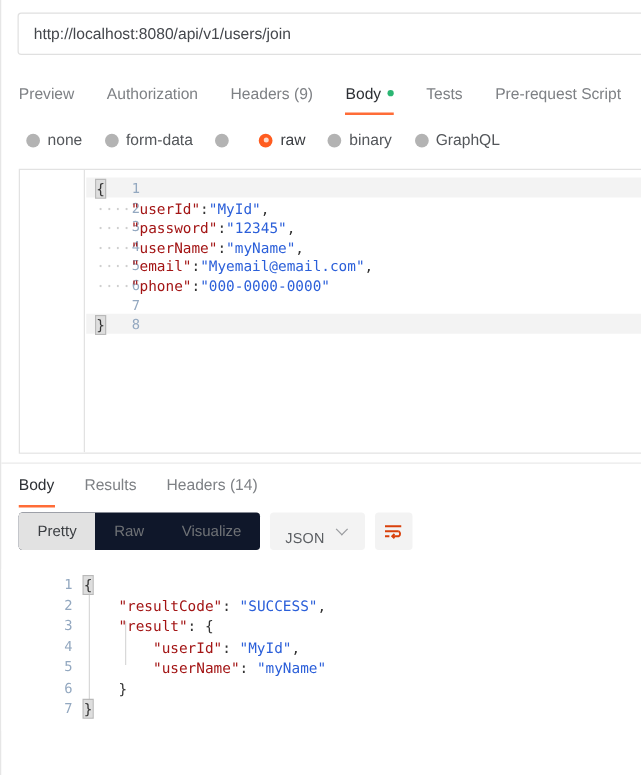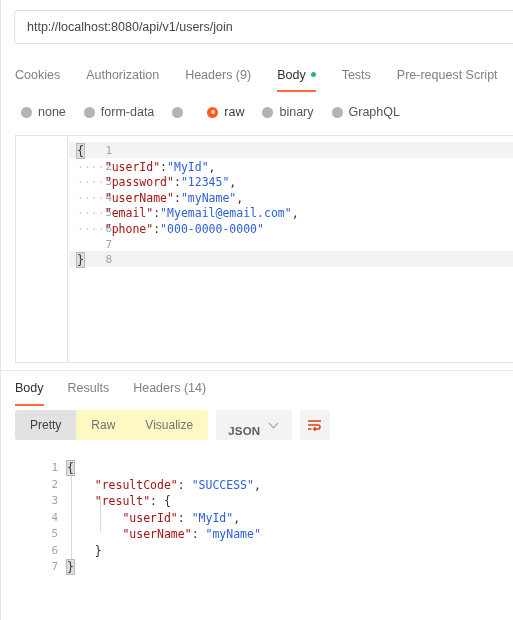--- a/index.html
+++ b/index.html
@@ -167,34 +167,34 @@
     bottom: -4px; height: 2px; background: #ff6c37;
   }
 
   
   .res-toolbar {
     position: absolute; left: 14px; top: 410px;
     display: flex; align-items: center; gap: 8px;
   }
   .segmented {
     display: flex; align-items: center;
-    background: #fef9c3; border-radius: 3px; height: 30px;
+    background: #0f172a; border-radius: 3px; height: 30px;
     overflow: hidden;
   }
   .seg {
     font-size: 12px; color: #6f7276; cursor: pointer;
     padding: 0 15px; height: 30px; line-height: 30px;
   }
   .seg.active { background: #e2e2e2; color: #3b3e42; }
   .fmt-select {
     display: flex; align-items: center; gap: 10px;
     background: #f3f3f3; border-radius: 3px;
     height: 30px; padding: 0 12px; cursor: pointer;
   }
-  .fmt-label { font-size: 11.5px; color: #5b5e62; font-weight: bold; letter-spacing:.2px;margin-top:12px;}
+  .fmt-label { font-size: 11.5px; color: #5b5e62; font-weight: normal; letter-spacing:.2px;margin-top:12px;}
   .wrap-btn {
     width: 30px; height: 30px; background: #f3f3f3; border-radius: 3px;
     display: flex; align-items: center; justify-content: center; cursor: pointer;
   }
 
   
   .res-editor {
     position: absolute; left: 0px; top: 455px;
     width: 513px; height: 130px;
     background: #ffffff; overflow: hidden;
@@ -206,21 +206,21 @@
 </head>
 <body>
 
 <div id="app">
 
   <div class="urlbar">
     <input class="url-input" type="text" value="http://localhost:8080/api/v1/users/join" style="">
   </div>
 
   <div class="req-tabs" id="reqTabs">
-      <div class="rtab"><span>Cookies</span></div>
+      <div class="rtab"><span>Preview</span></div>
       <div class="rtab"><span>Authorization</span></div>
       <div class="rtab"><span>Headers (9)</span></div>
       <div class="rtab active"><span>Body</span><span class="dot-green"></span></div>
       <div class="rtab"><span>Tests</span></div>
       <div class="rtab"><span>Pre-request Script</span></div>
     </div>
 
   <div class="radio-row" id="radioRow">
       <div class="radio-item">
         <span class="radio-mark"></span>

